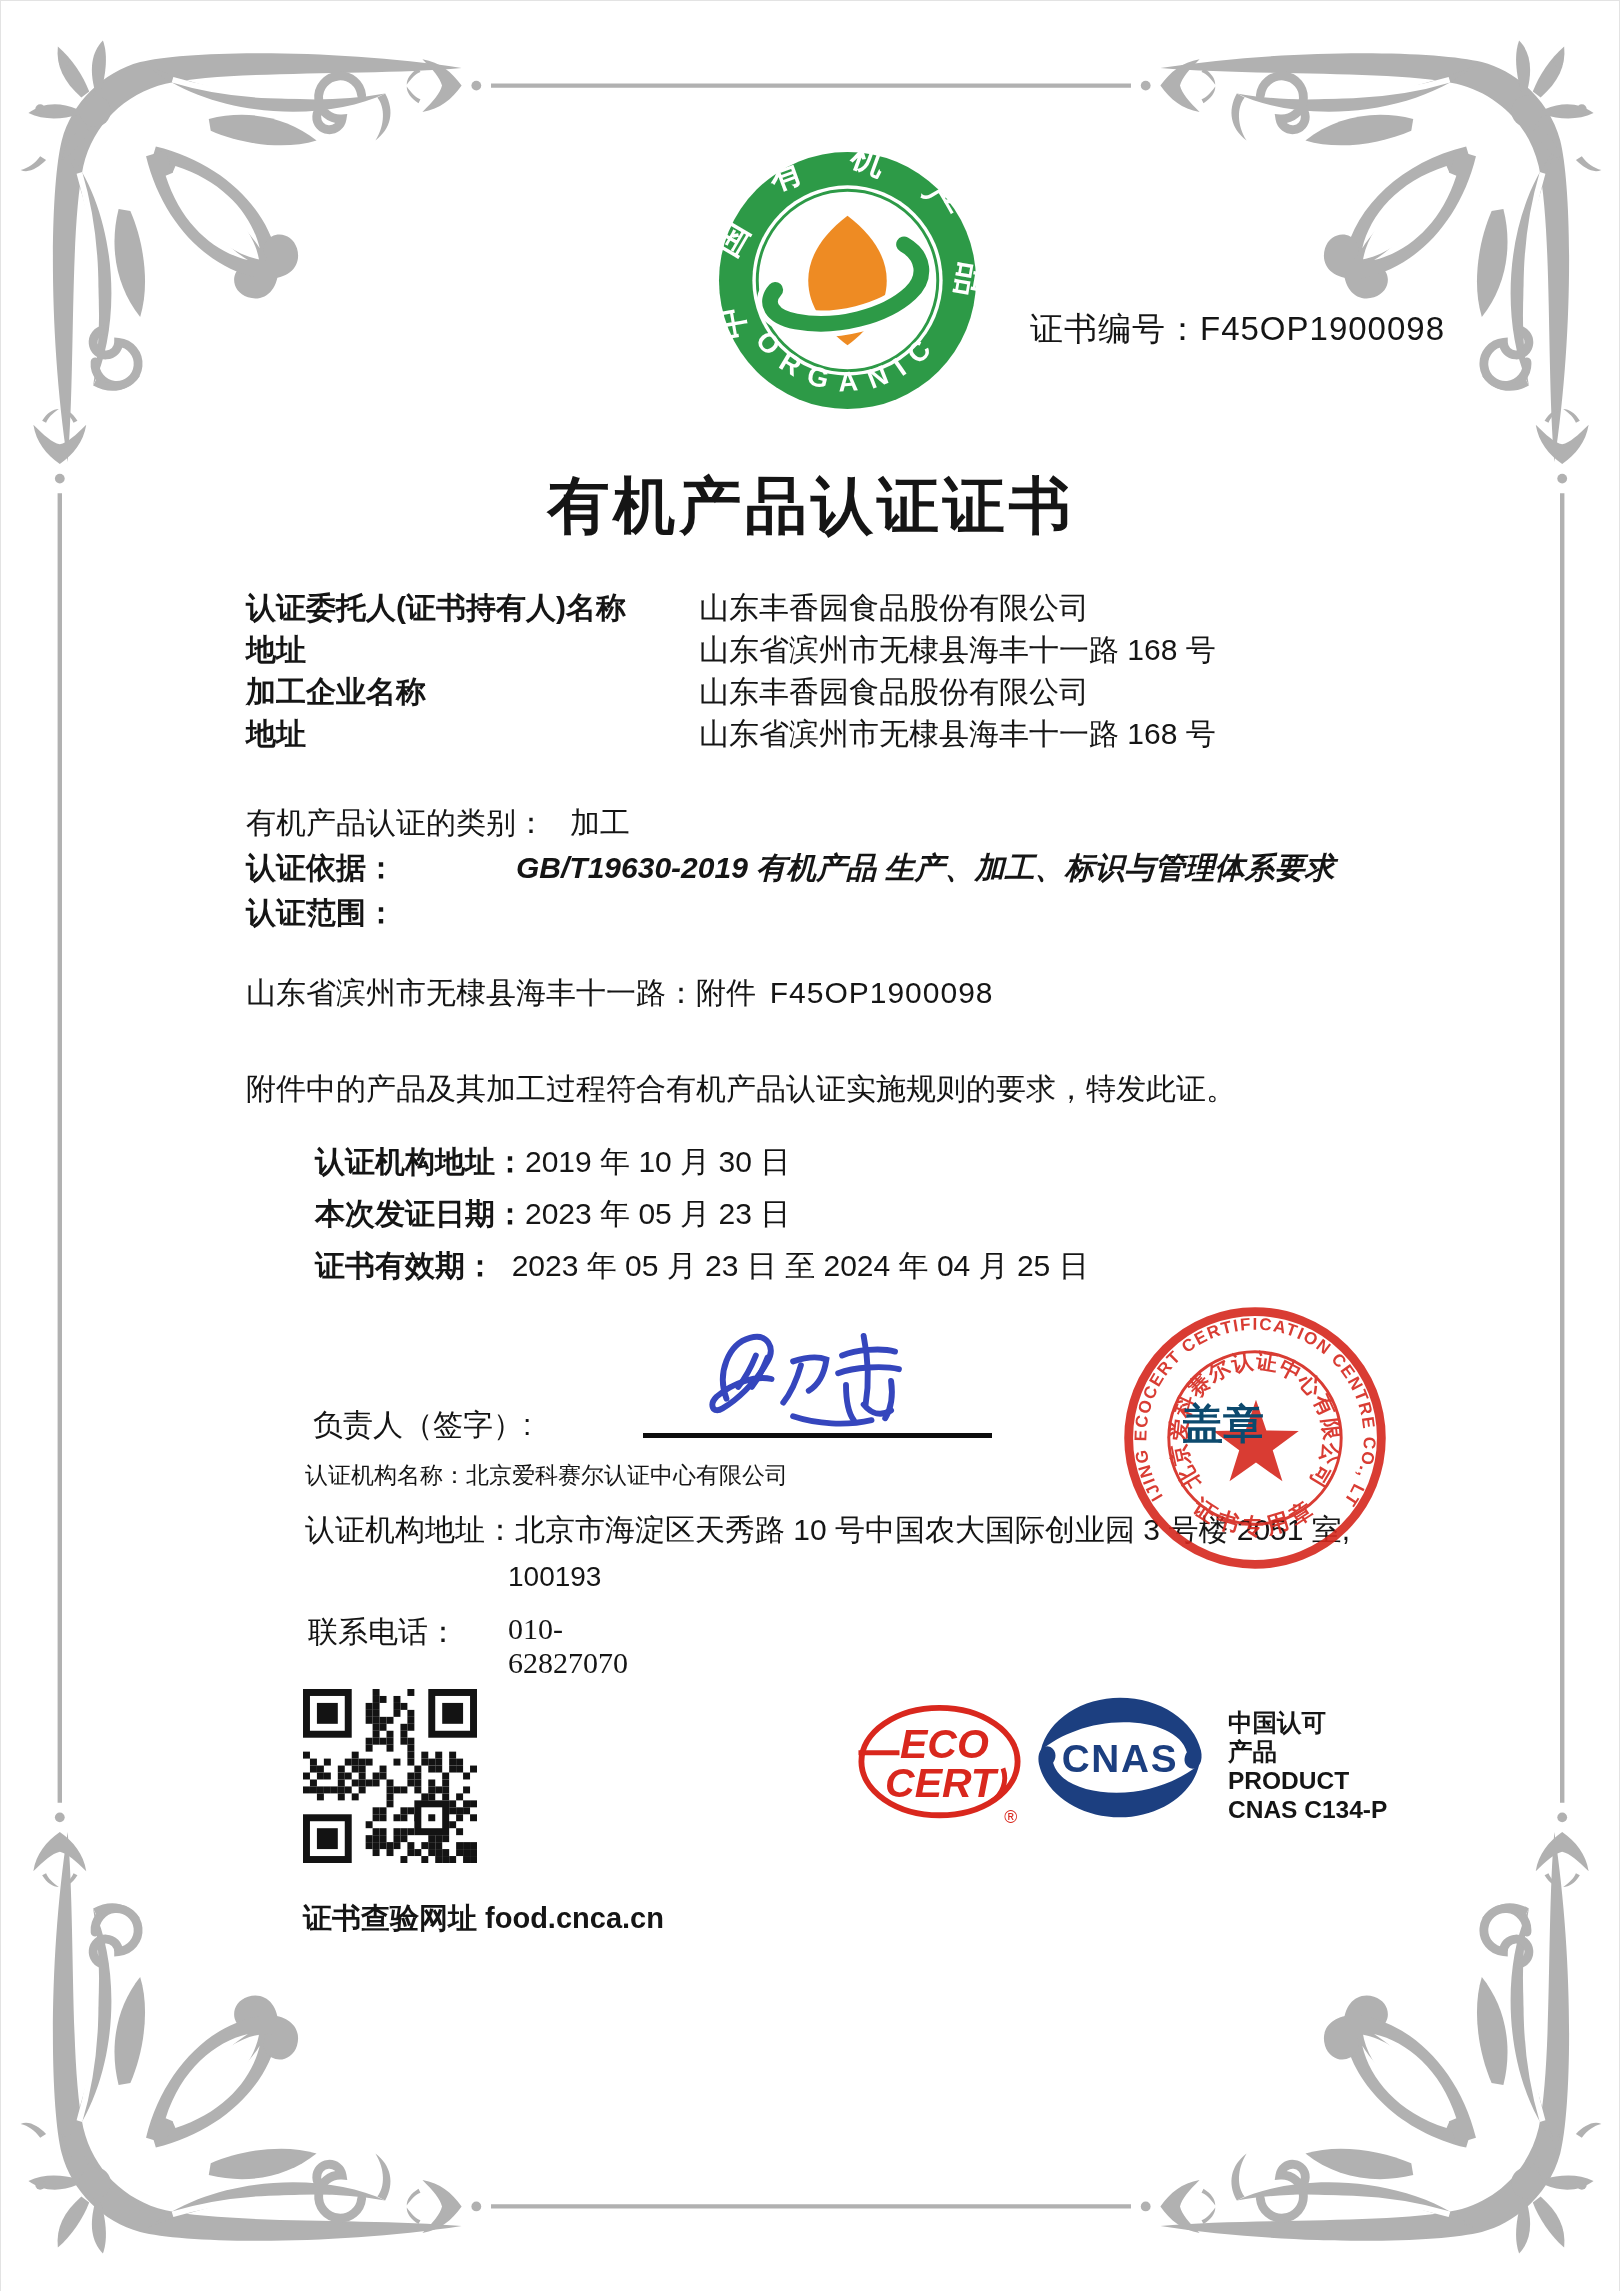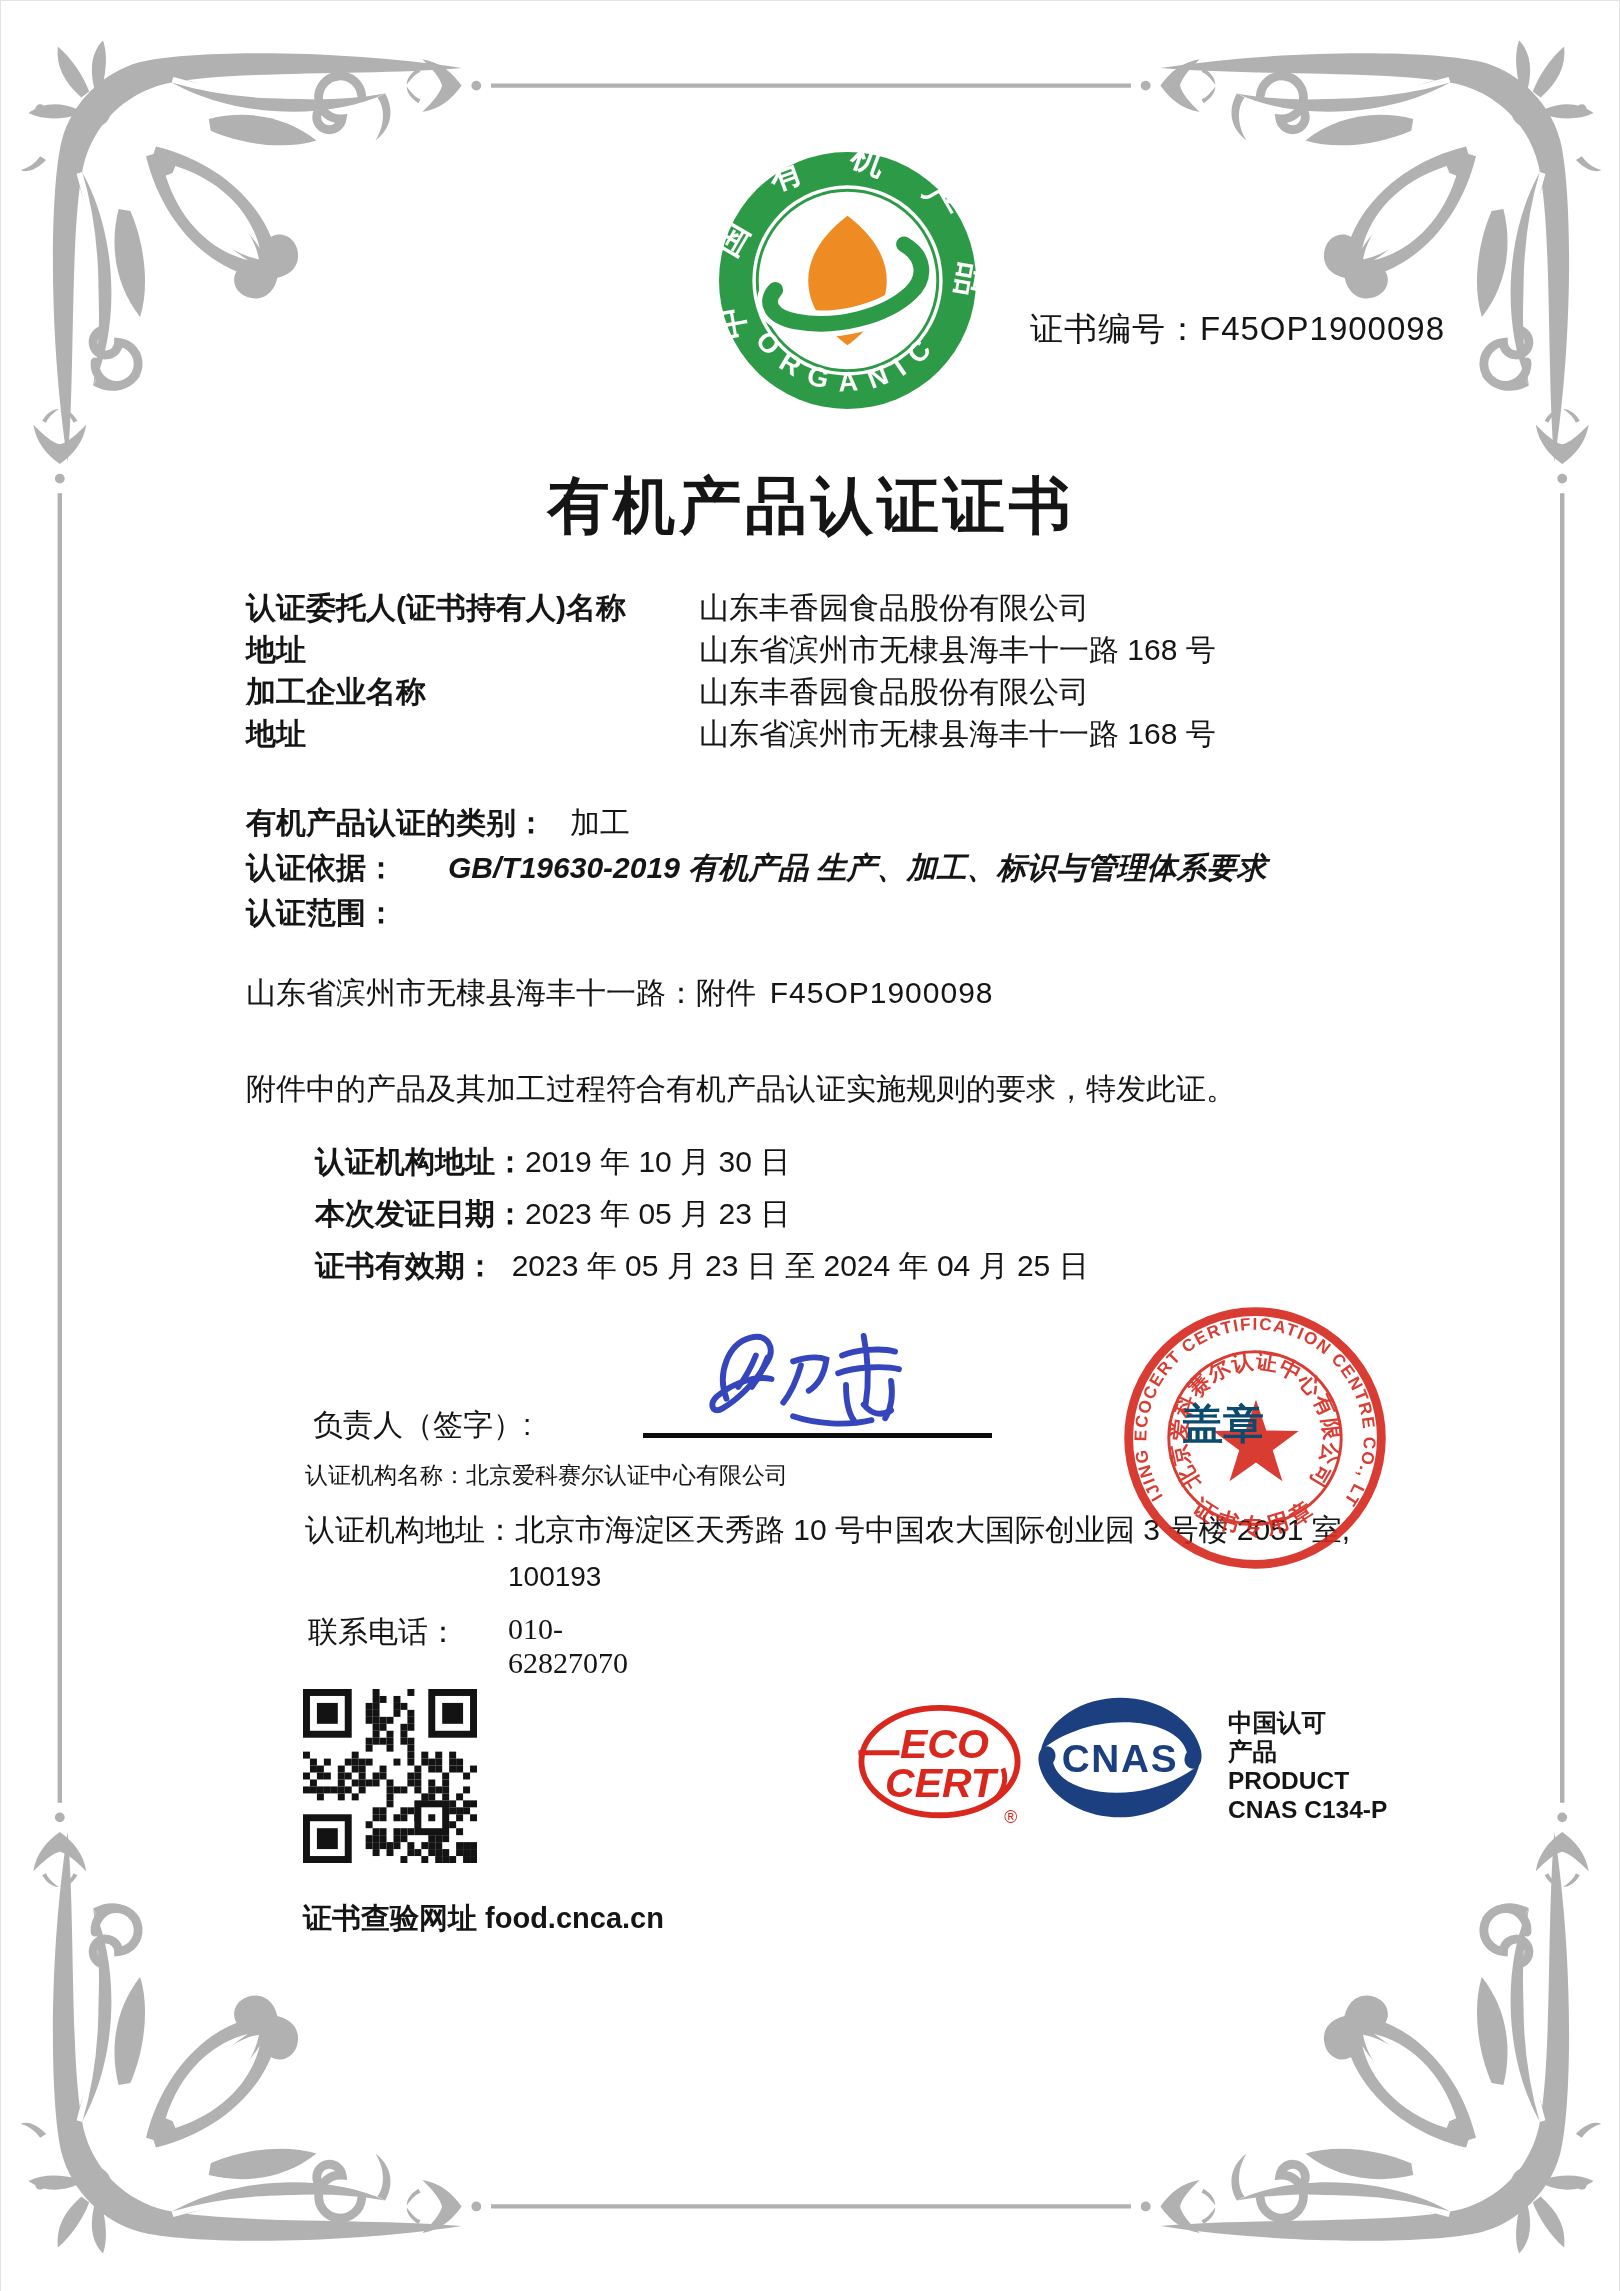--- a/index.html
+++ b/index.html
@@ -6,24 +6,24 @@
   .page{position:relative;width:1620px;height:2292px;background:#fff;overflow:hidden;
         font-family:"Liberation Sans",sans-serif;color:#151515;border:1px solid #e3e3e3;box-sizing:border-box;}
   .abs{position:absolute;}
   
   .certno{left:1029px;top:306px;font-size:33px;letter-spacing:1px;}
   .title{left:0;top:463px;width:1620px;text-align:center;font-size:62px;font-weight:700;letter-spacing:3.9px;}
   .fields{left:245px;top:586px;font-size:30px;line-height:42px;}
   .frow{display:flex;}
   .frow .lbl{width:453px;flex:none;font-weight:700;}
   .catline{left:245px;top:802px;font-size:30px;}
-  .catline .lbl{font-weight:700;}
+  .catline .lbl{font-weight:400;}
   .cat-val{margin-left:24px;}
   .basisline{left:245px;top:847px;font-size:30px;}
-  .basis-val{display:inline-block;margin-left:52px;font-weight:700;font-style:italic;}
+  .basis-val{display:inline-block;margin-left:120px;font-weight:700;font-style:italic;}
   .scopeline{left:245px;top:892px;font-size:30px;font-weight:700;}
   .attach{left:245px;top:972px;font-size:30px;}
   .attach .num{margin-left:13.7px;letter-spacing:1px;}
   .statement{left:245px;top:1068px;font-size:30px;}
   .dates{left:314px;top:1135px;font-size:30px;line-height:52px;}
   .dates .lbl{font-weight:700;}
   .signer{left:312px;top:1404px;font-size:30px;}
   .sigline{left:642px;top:1432px;width:349px;height:4.9px;background:#0d0d0d;}
   .agname{left:304px;top:1459px;font-size:23px;}
   .agaddr{left:304px;top:1509px;font-size:30px;}

